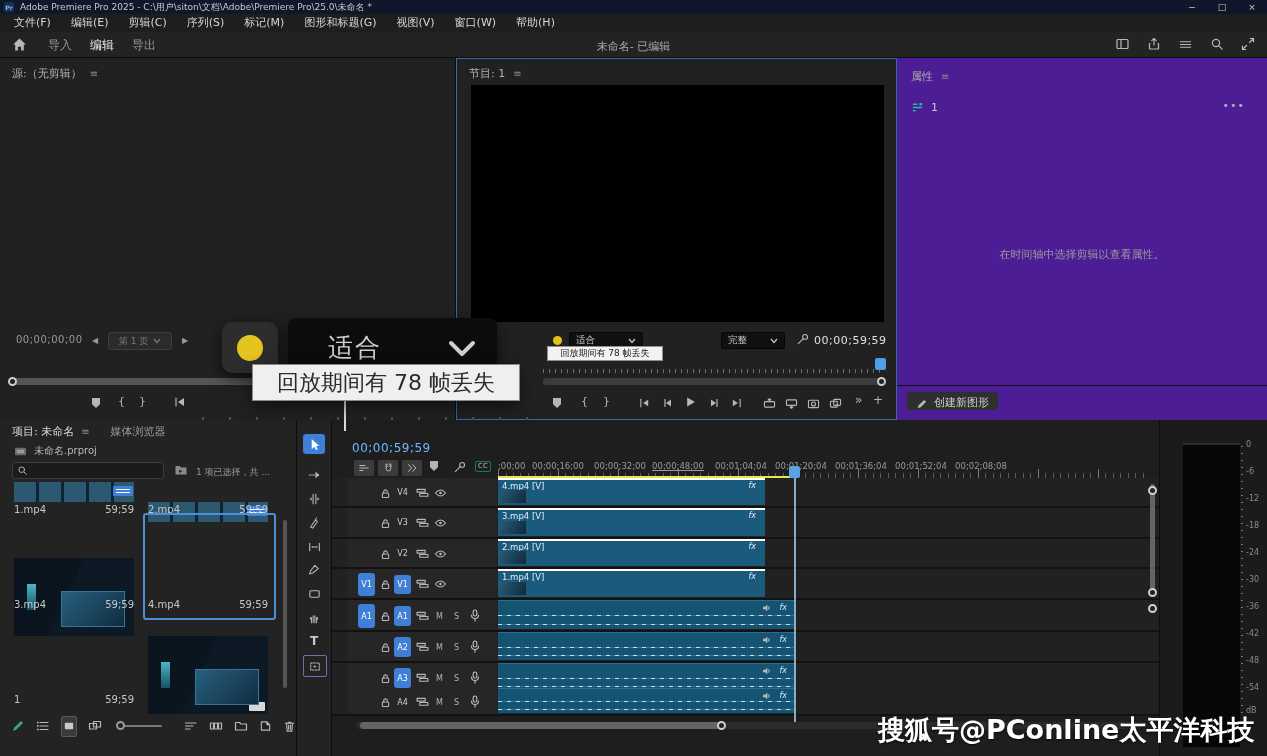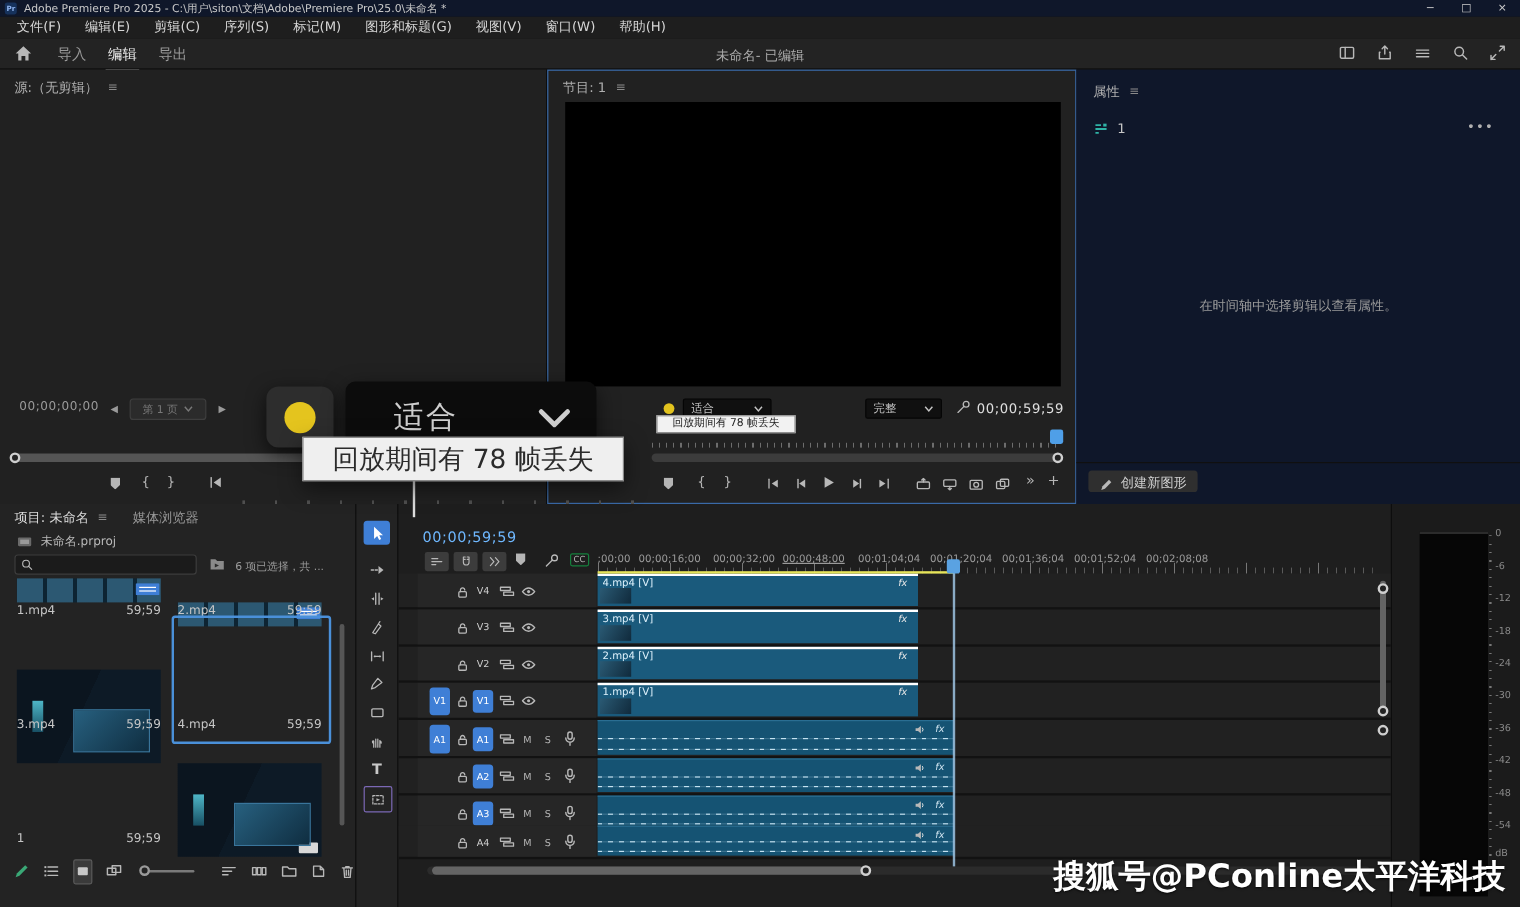--- a/index.html
+++ b/index.html
@@ -53,21 +53,21 @@
   .video-black{position:absolute;left:14px;top:26px;width:413px;height:237px;background:#000;}
   .dot-ind{position:absolute;width:9px;height:9px;border-radius:50%;background:#e2c31e;}
   .dd{background:#101010;border:1px solid #050505;border-radius:2px;display:flex;align-items:center;justify-content:space-between;padding:0 6px;font-size:9.5px;color:#c4c4c4;box-sizing:border-box;height:17px;}
   .tip-small{position:absolute;left:90px;top:287px;width:116px;height:15px;background:#f2f2f2;border:1px solid #8f8f8f;color:#222;font-size:9px;line-height:13px;text-align:center;z-index:6;box-sizing:border-box;}
   .mon-ruler{position:absolute;height:10px;
      background:repeating-linear-gradient(90deg,#6d6d6d 0 1px,transparent 1px 6px);
      background-size:100% 4px;background-position:0 bottom;background-repeat:no-repeat;}
   .ph-mark{position:absolute;width:11px;height:12px;background:#4f9fe8;border-radius:2px;}
 
   
-  .props-panel{left:897px;top:58px;width:370px;height:362px;background:#0f172a;}
+  .props-panel{left:897px;top:58px;width:370px;height:362px;background:#4c1d95;}
   .props-panel .panel-title{position:absolute;left:14px;top:11px;}
   .seq-row{position:absolute;left:14px;top:43px;display:flex;align-items:center;gap:7px;font-size:11px;color:#c8c8c8;}
   .more-dots{position:absolute;right:22px;top:41px;color:#b0b0b0;font-size:11px;letter-spacing:1px;}
   .empty-msg{position:absolute;left:0;top:189px;width:100%;text-align:center;font-size:11px;color:#9a9a9a;}
   .props-sep{position:absolute;left:0;top:327px;width:100%;height:1px;background:#101010;}
   .create-btn{position:absolute;left:10px;top:334px;height:18px;padding:0 9px;background:#2f2f2f;border-radius:3px;display:flex;align-items:flex-end;gap:6px;font-size:11px;color:#cfcfcf;}
 
   
   .project-panel{left:0;top:420px;width:296px;height:336px;background:#232323;}
   .pp-tabs{position:absolute;left:12px;top:4px;display:flex;gap:22px;font-size:11px;align-items:center;}
@@ -390,21 +390,21 @@
           <circle class="ic" cx="6" cy="6" r="3.6"></circle>
           <path class="ic" d="M8.8 8.8 L12 12"></path>
         </svg>
     </div>
     <span class="abs" style="left:174px;top:44px;">
       <svg width="14" height="12" viewBox="0 0 14 12">
           <path d="M1.5 2 H5.5 L7 3.5 H12.5 V10.5 H1.5 Z" fill="#8a8a8a"></path>
           <path d="M5 5.5 L8.5 7.2 L5 9 Z" fill="#2b2b2b"></path>
         </svg>
     </span>
-    <span class="pp-status">6 项已选择，共 ...</span>
+    <span class="pp-status">1 项已选择，共 ...</span>
 
     <div class="abs thumb-strip" style="left:14px;top:62px;width:120px;height:20px;">
         <span class="strip-badge"></span>
       </div>
     <div class="pitem-label" style="left:14px;top:84px;width:120px;">
       <span>1.mp4</span>
         <span>59;59</span>
     </div>
 
     <div class="abs thumb-strip" style="left:148px;top:62px;width:120px;height:20px;">

